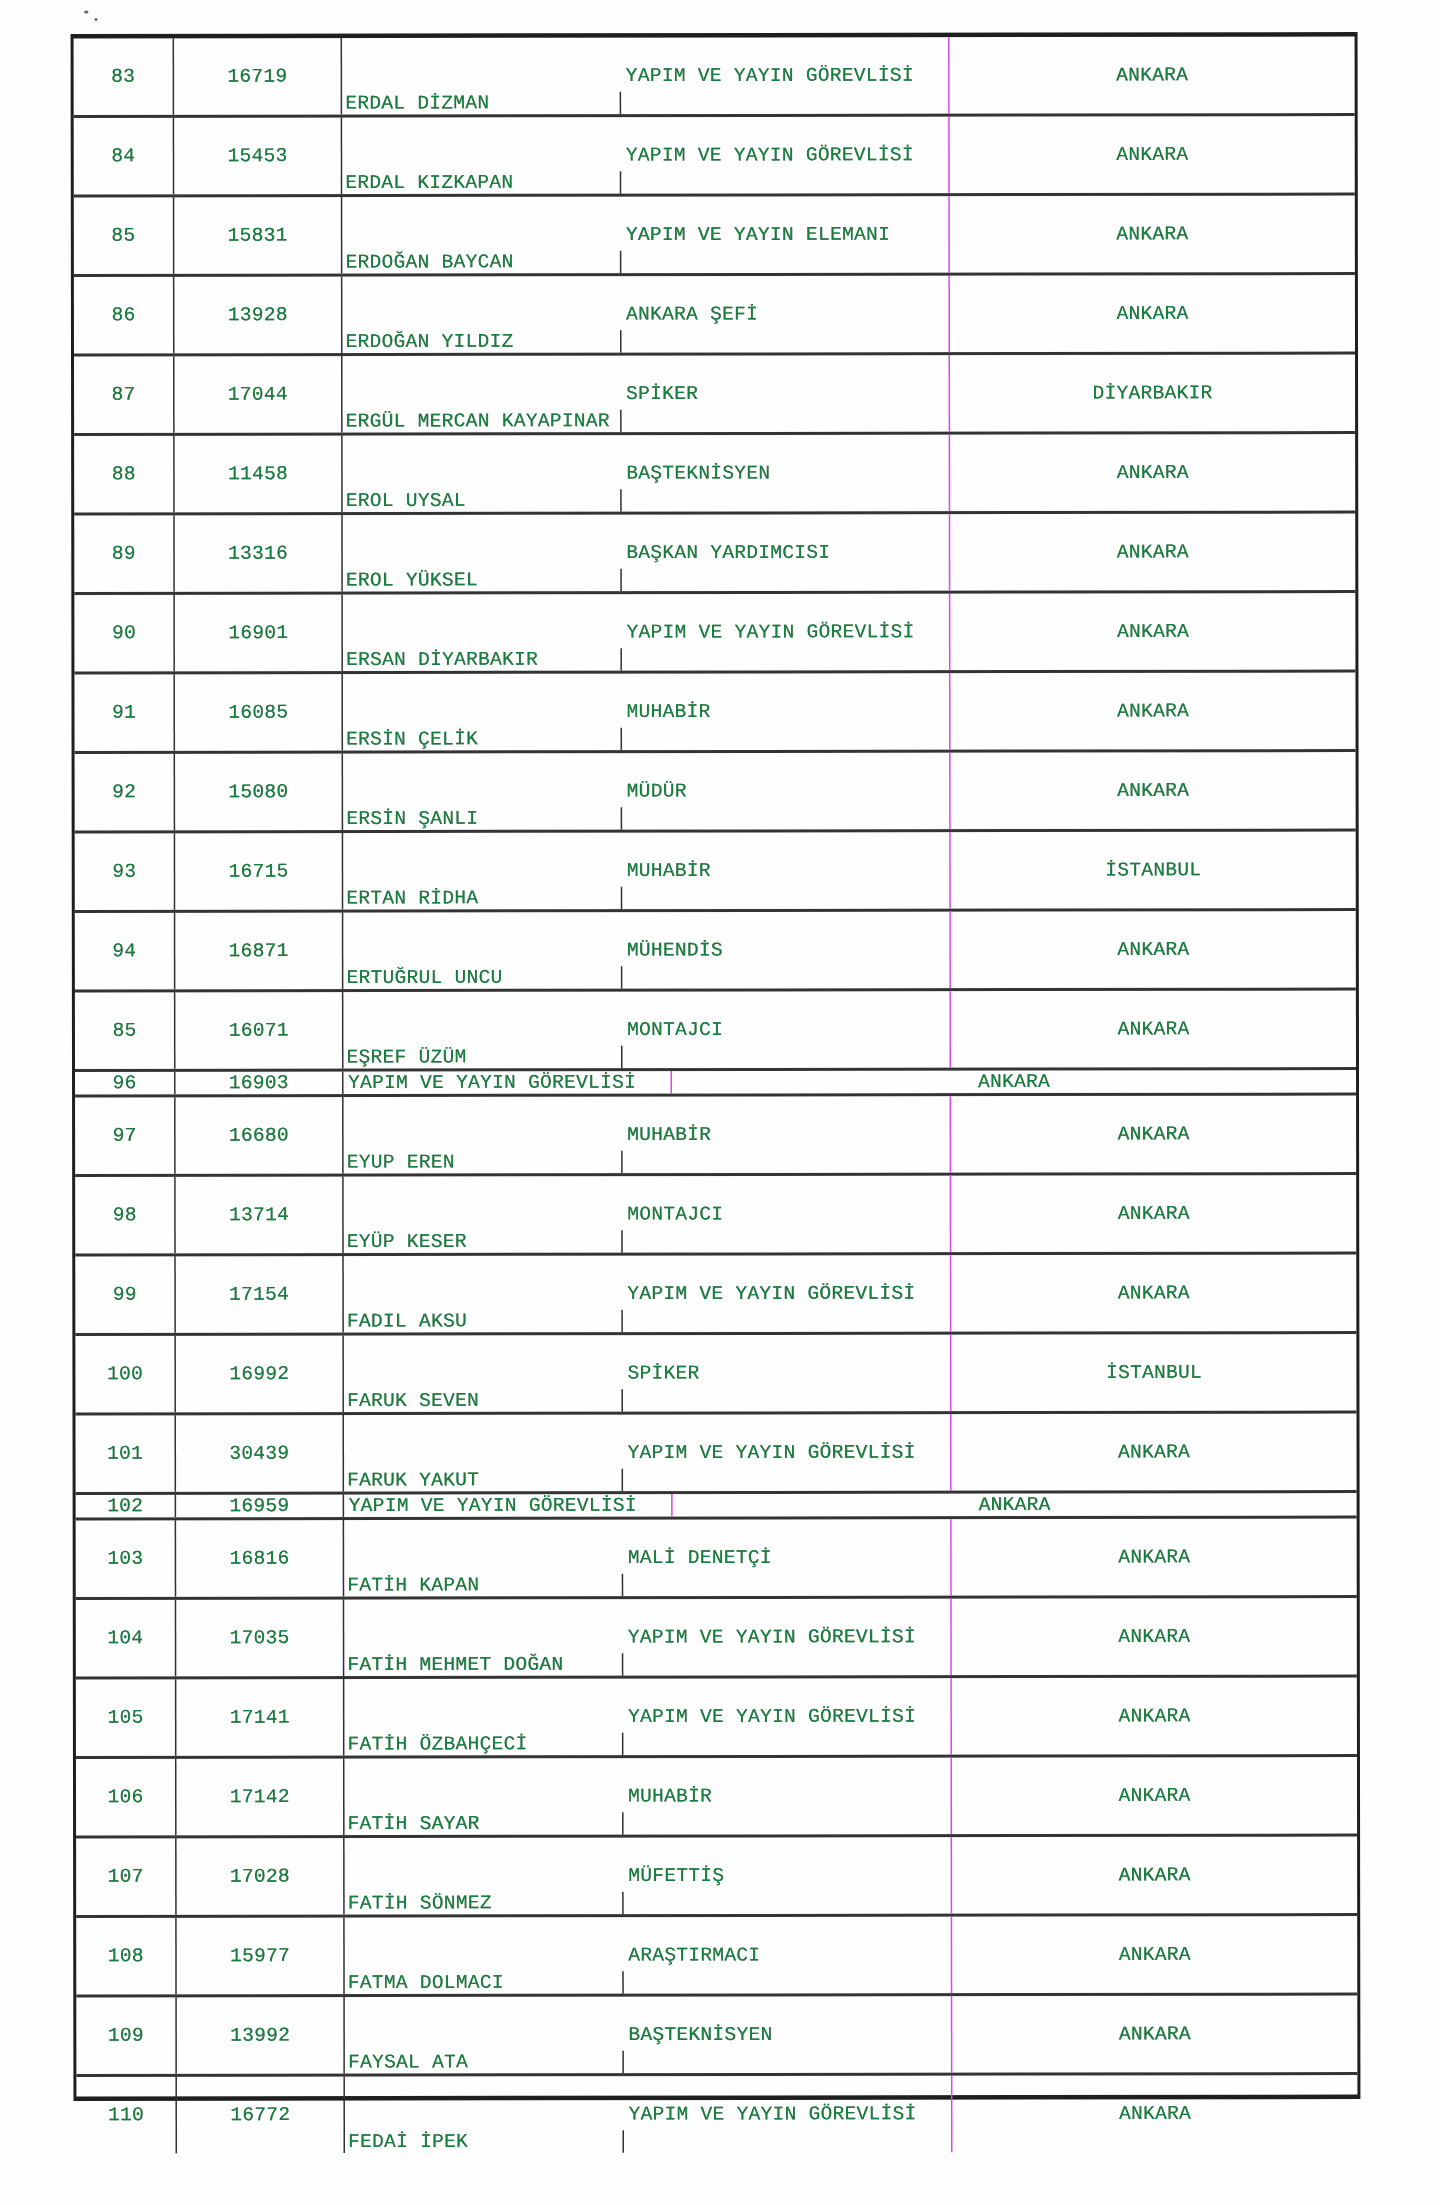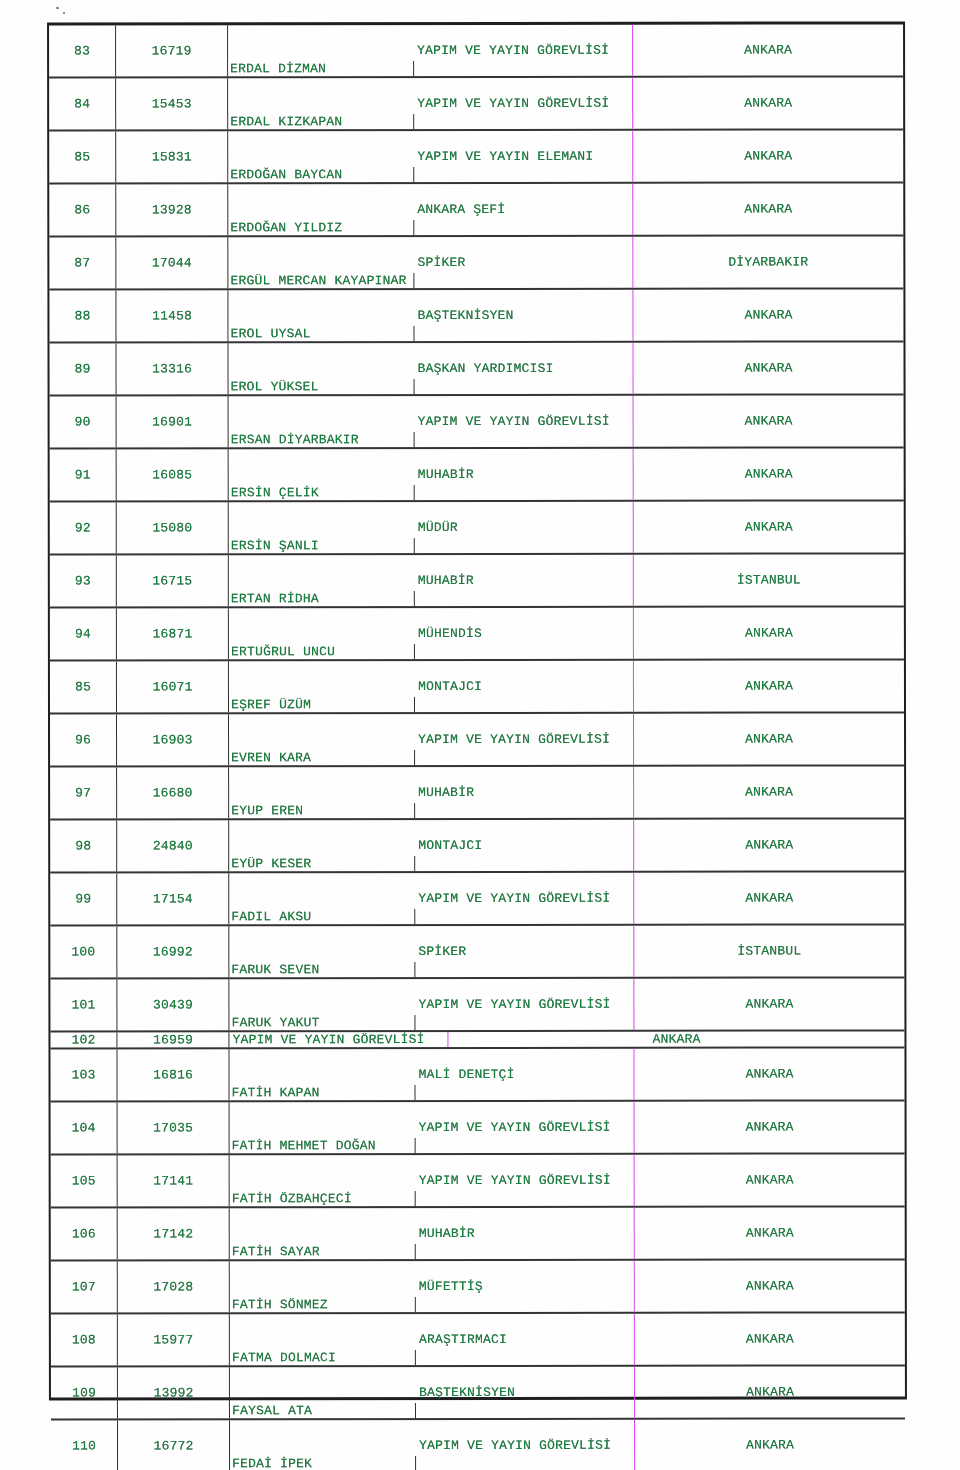--- a/index.html
+++ b/index.html
@@ -174,36 +174,35 @@
     <div class="cell c-no">85</div>
     <div class="cell c-id">16071</div>
     <div class="cell c-name">EŞREF ÜZÜM</div>
     <div class="cell c-title">MONTAJCI</div>
     <div class="cell c-city">ANKARA</div>
   </div>
 
   <div class="row">
     <div class="cell c-no">96</div>
     <div class="cell c-id">16903</div>
-    <div class="cell c-name">EVREN KARA</div>
     <div class="cell c-title">YAPIM VE YAYIN GÖREVLİSİ</div>
     <div class="cell c-city">ANKARA</div>
   </div>
 
   <div class="row">
     <div class="cell c-no">97</div>
     <div class="cell c-id">16680</div>
     <div class="cell c-name">EYUP EREN</div>
     <div class="cell c-title">MUHABİR</div>
     <div class="cell c-city">ANKARA</div>
   </div>
 
   <div class="row">
     <div class="cell c-no">98</div>
-    <div class="cell c-id">24840</div>
+    <div class="cell c-id">13714</div>
     <div class="cell c-name">EYÜP KESER</div>
     <div class="cell c-title">MONTAJCI</div>
     <div class="cell c-city">ANKARA</div>
   </div>
 
   <div class="row">
     <div class="cell c-no">99</div>
     <div class="cell c-id">17154</div>
     <div class="cell c-name">FADIL AKSU</div>
     <div class="cell c-title">YAPIM VE YAYIN GÖREVLİSİ</div>

